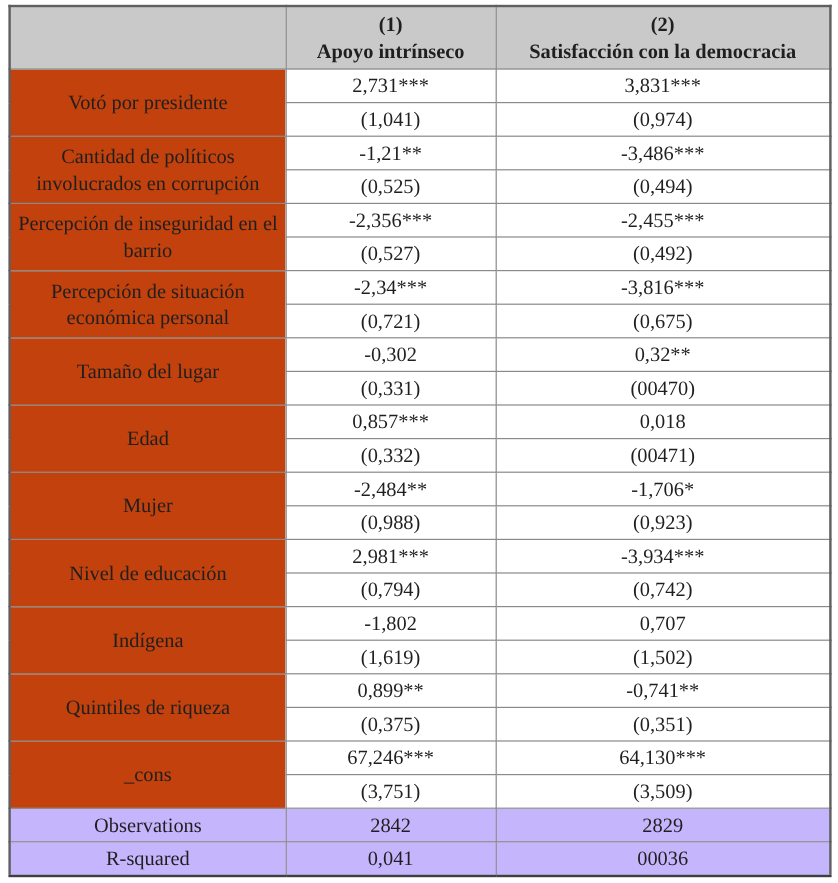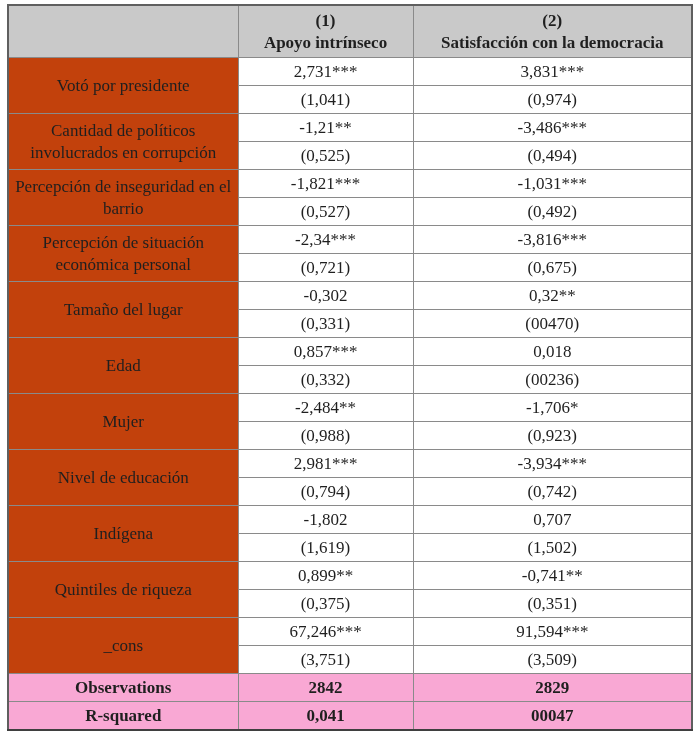--- a/index.html
+++ b/index.html
@@ -52,22 +52,21 @@
   }
   td.value-cell {
     height: 27px;
     background: #ffffff;
   }
   td.label-cell {
     background: #c2410c;
   }
   td.stat-label-cell, td.stat-value-cell {
     height: 27px;
-    background: #f9a8d4;
-    font-weight: bold;
+    background: #c4b5fd;
   }
   .hdr-num { display: block; }
   .hdr-label { display: block; }
 </style>
 </head>
 <body>
 
 <div class="page">
   <table class="regression">
     <colgroup>
@@ -105,22 +104,22 @@
         <td class="value-cell">-1,21**</td>
         <td class="value-cell">-3,486***</td>
       </tr>
       <tr>
         <td class="value-cell">(0,525)</td>
         <td class="value-cell">(0,494)</td>
       </tr>
 
       <tr>
         <td class="label-cell" rowspan="2">Percepción de inseguridad en el barrio</td>
-        <td class="value-cell">-1,821***</td>
-        <td class="value-cell">-1,031***</td>
+        <td class="value-cell">-2,356***</td>
+        <td class="value-cell">-2,455***</td>
       </tr>
       <tr>
         <td class="value-cell">(0,527)</td>
         <td class="value-cell">(0,492)</td>
       </tr>
 
       <tr>
         <td class="label-cell" rowspan="2">Percepción de situación económica personal</td>
         <td class="value-cell">-2,34***</td>
         <td class="value-cell">-3,816***</td>
@@ -140,21 +139,21 @@
         <td class="value-cell">(00470)</td>
       </tr>
 
       <tr>
         <td class="label-cell" rowspan="2">Edad</td>
         <td class="value-cell">0,857***</td>
         <td class="value-cell">0,018</td>
       </tr>
       <tr>
         <td class="value-cell">(0,332)</td>
-        <td class="value-cell">(00236)</td>
+        <td class="value-cell">(00471)</td>
       </tr>
 
       <tr>
         <td class="label-cell" rowspan="2">Mujer</td>
         <td class="value-cell">-2,484**</td>
         <td class="value-cell">-1,706*</td>
       </tr>
       <tr>
         <td class="value-cell">(0,988)</td>
         <td class="value-cell">(0,923)</td>
@@ -186,33 +185,33 @@
         <td class="value-cell">-0,741**</td>
       </tr>
       <tr>
         <td class="value-cell">(0,375)</td>
         <td class="value-cell">(0,351)</td>
       </tr>
 
       <tr>
         <td class="label-cell" rowspan="2">_cons</td>
         <td class="value-cell">67,246***</td>
-        <td class="value-cell">91,594***</td>
+        <td class="value-cell">64,130***</td>
       </tr>
       <tr>
         <td class="value-cell">(3,751)</td>
         <td class="value-cell">(3,509)</td>
       </tr>
 
       <tr>
         <td class="stat-label-cell">Observations</td>
         <td class="stat-value-cell">2842</td>
         <td class="stat-value-cell">2829</td>
       </tr>
 
       <tr>
         <td class="stat-label-cell">R-squared</td>
         <td class="stat-value-cell">0,041</td>
-        <td class="stat-value-cell">00047</td>
+        <td class="stat-value-cell">00036</td>
       </tr>
     </tbody>
   </table>
 </div>
 
 </body></html>

